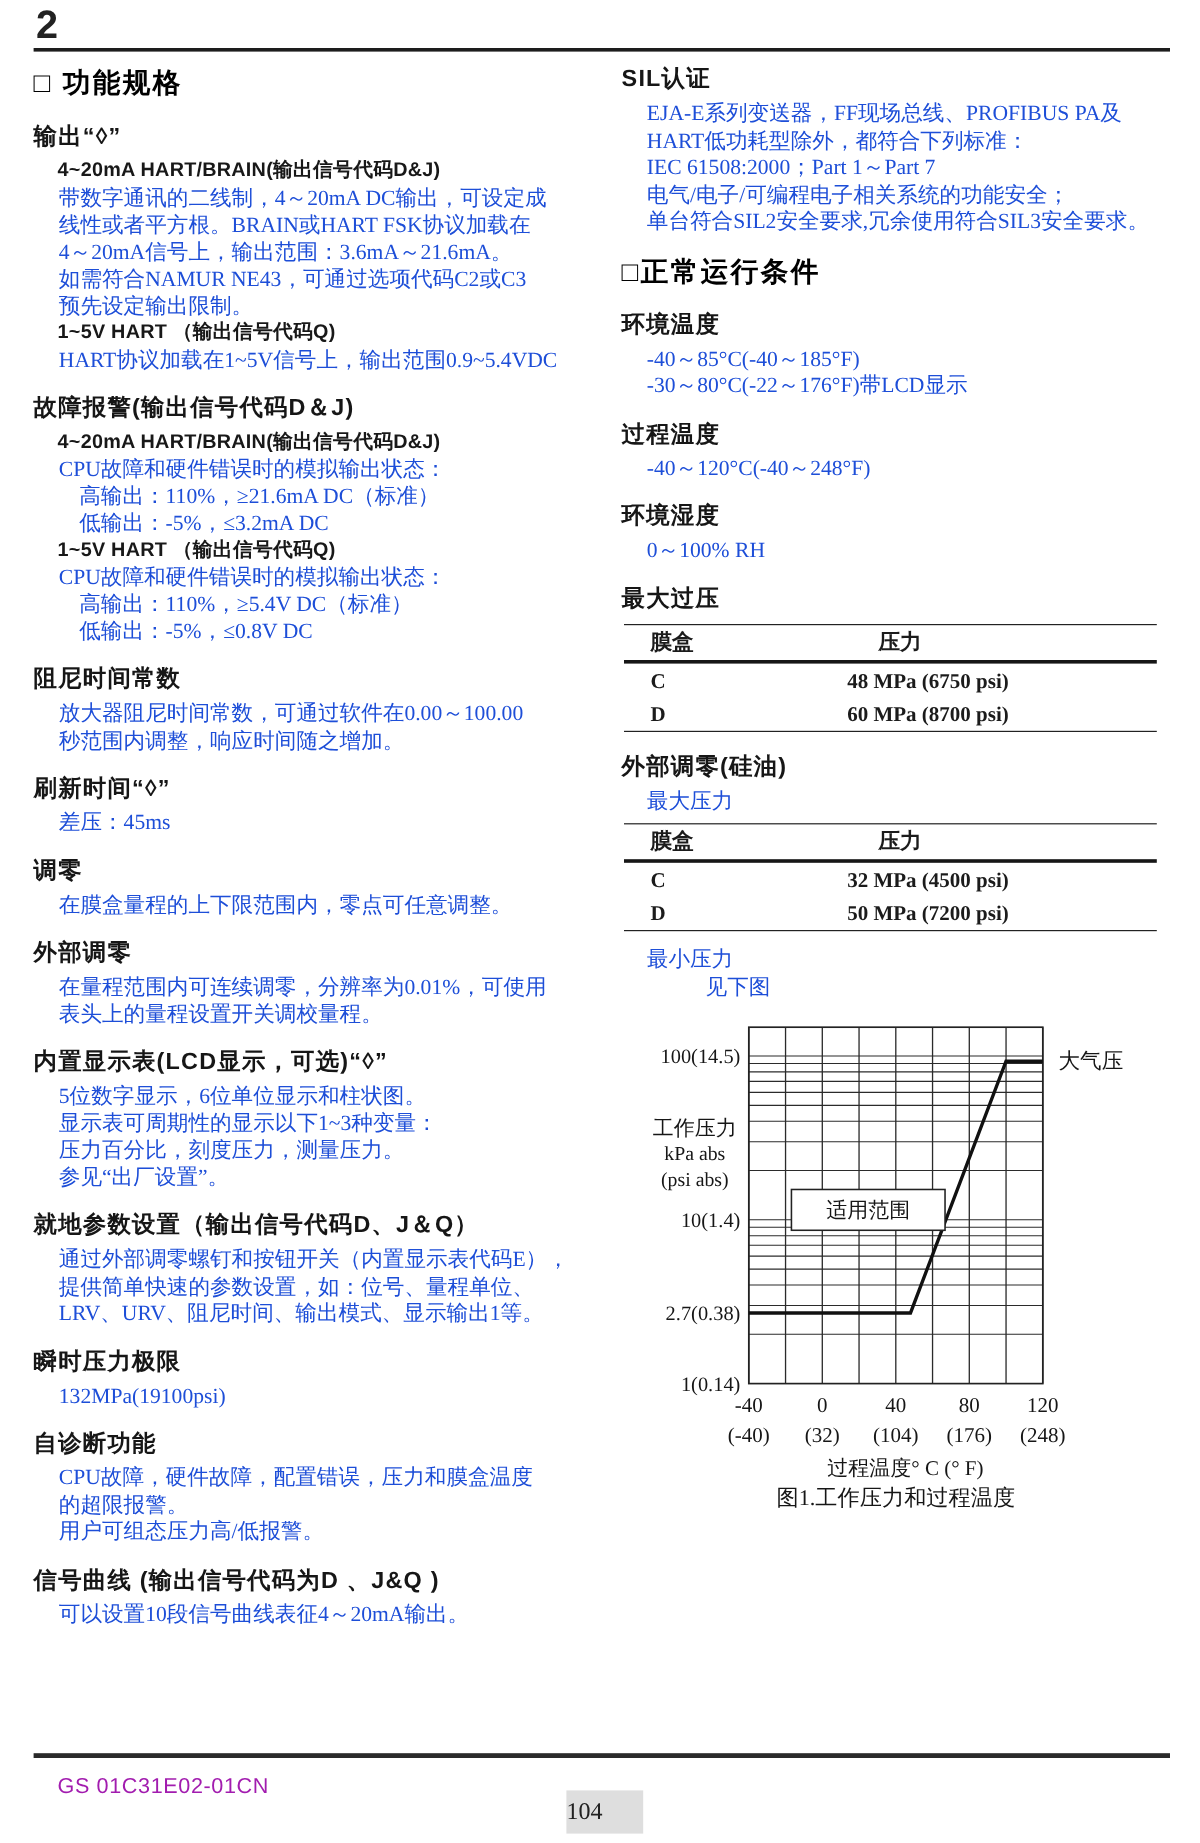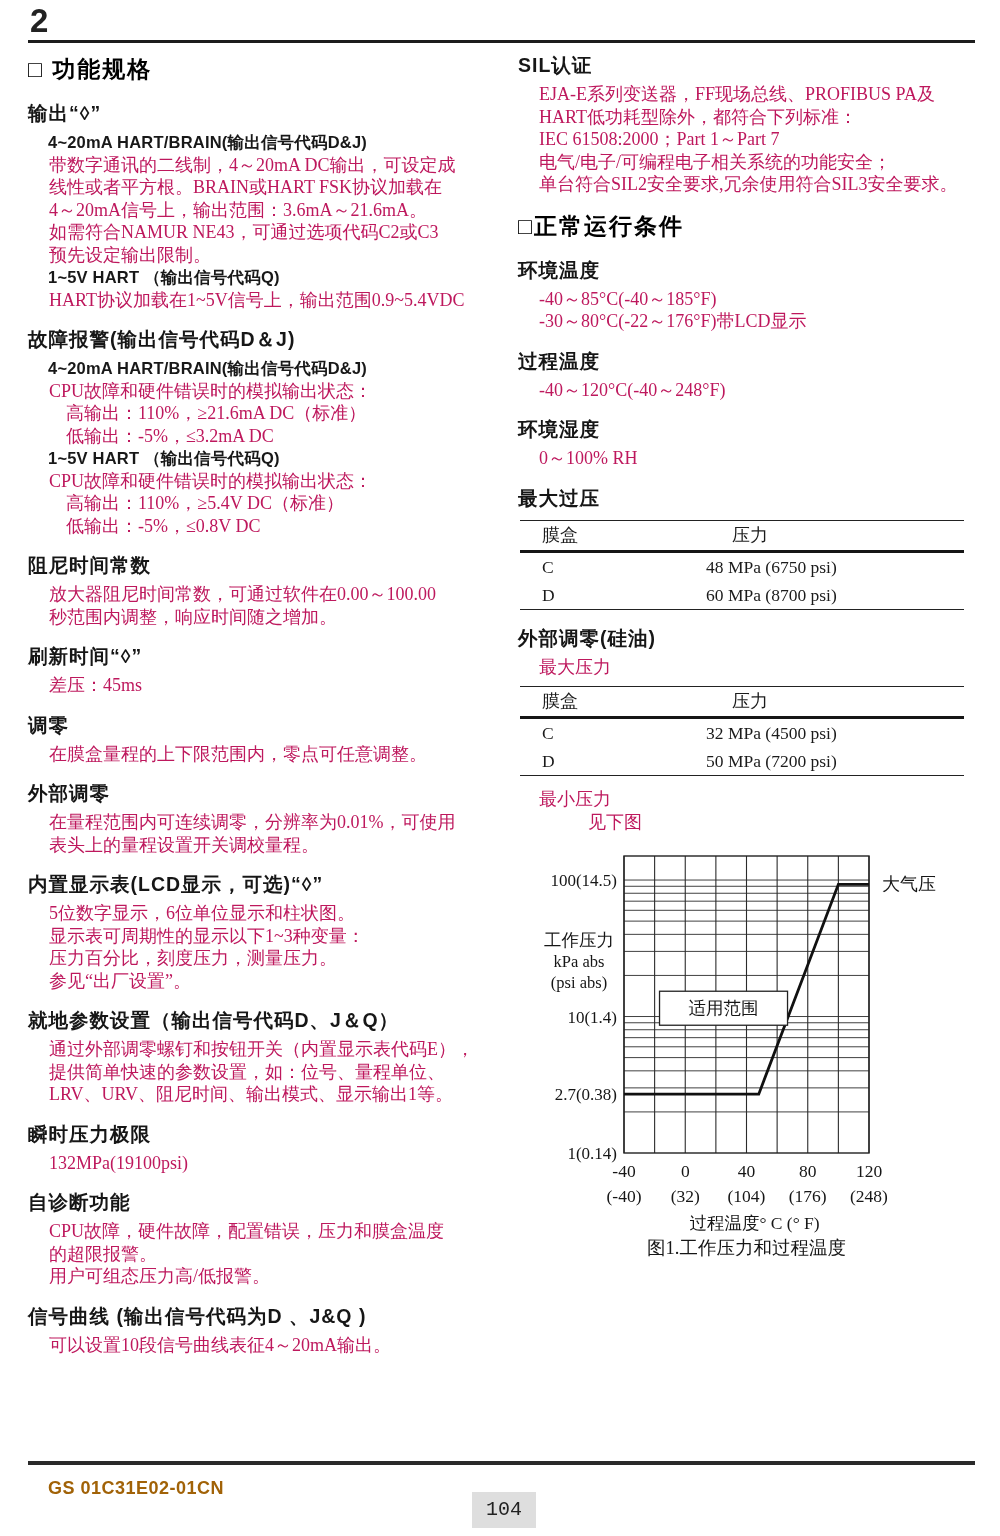--- a/index.html
+++ b/index.html
@@ -29,33 +29,33 @@
   .major-title{
     font-family:"Liberation Sans","DejaVu Sans",sans-serif;
     font-size:23px;font-weight:700;letter-spacing:2px;color:#000000;
     margin:4px 0 10px 0;white-space:nowrap;
   }
   .sec-title{
     font-family:"Liberation Sans","DejaVu Sans",sans-serif;
     font-size:19.5px;font-weight:700;letter-spacing:1px;color:#161616;
     margin:0 0 4px 0;white-space:nowrap;
   }
-  .ln{white-space:nowrap;line-height:22.5px;font-size:18px;color:#be185d;}
+  .ln{white-space:nowrap;line-height:22.5px;font-size:18px;color:#1d4ed8;}
   .sub{
     font-family:"Liberation Sans","DejaVu Sans",sans-serif;
     font-weight:700;font-size:16.5px;color:#181818;
     margin-left:20px;letter-spacing:0.2px;
   }
   .p  {margin-left:21px;}
   .p2 {margin-left:38px;}
   .p3 {margin-left:70px;}
   
   .spec-table{
     width:444px;margin:8px 0 12px 2px;
-    border-top:1.5px solid #222;border-bottom:1.5px solid #222;
+    border-top:1.5px solid #222;border-bottom:1.5px solid #222;font-weight:bold;
   }
   .tbl-head{
     display:grid;grid-template-columns:150px 1fr;
     border-bottom:3px solid #161616;
     font-size:18px;line-height:29px;
   }
   .tbl-row{
     display:grid;grid-template-columns:150px 1fr;
     font-size:17.5px;line-height:28px;
   }
@@ -66,27 +66,27 @@
   #chart-wrap{margin:14px 0 0 6px;}
   svg text{font-family:"Liberation Serif","DejaVu Serif",serif;fill:#161616;}
   
   #footer-rule{
     position:absolute;left:28px;top:1461px;width:947px;height:4px;
     background:#2a2a2a;
   }
   #footer-code{
     position:absolute;left:48px;top:1478px;
     font-family:"Liberation Sans","DejaVu Sans",sans-serif;
-    font-size:18px;font-weight:700;color:#a16207;letter-spacing:0.5px;
+    font-size:18px;font-weight:400;color:#a21caf;letter-spacing:0.5px;
   }
   #footer-page{
     position:absolute;left:472px;top:1492px;width:64px;height:36px;
     background:#dedede;color:#222;
-    font-family:Liberation Mono, monospace;
-    font-size:20px;line-height:36px;text-align:center;
+    font-family:Liberation Serif, serif;
+    font-size:20px;line-height:36px;
   }
 </style>
 </head>
 <body>
 
 <div id="page">
   <div id="page-num">2</div>
   <div id="top-rule"></div>
 
   <div id="left-col">

